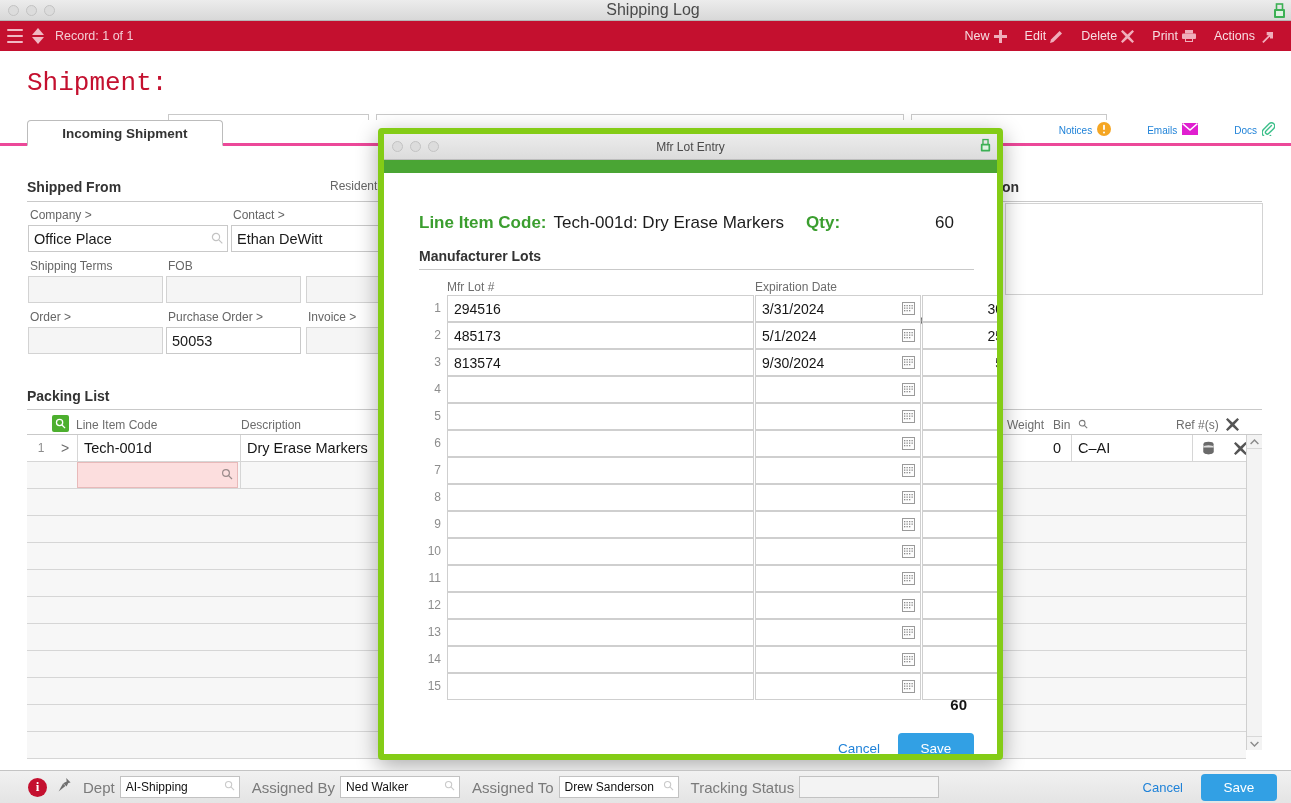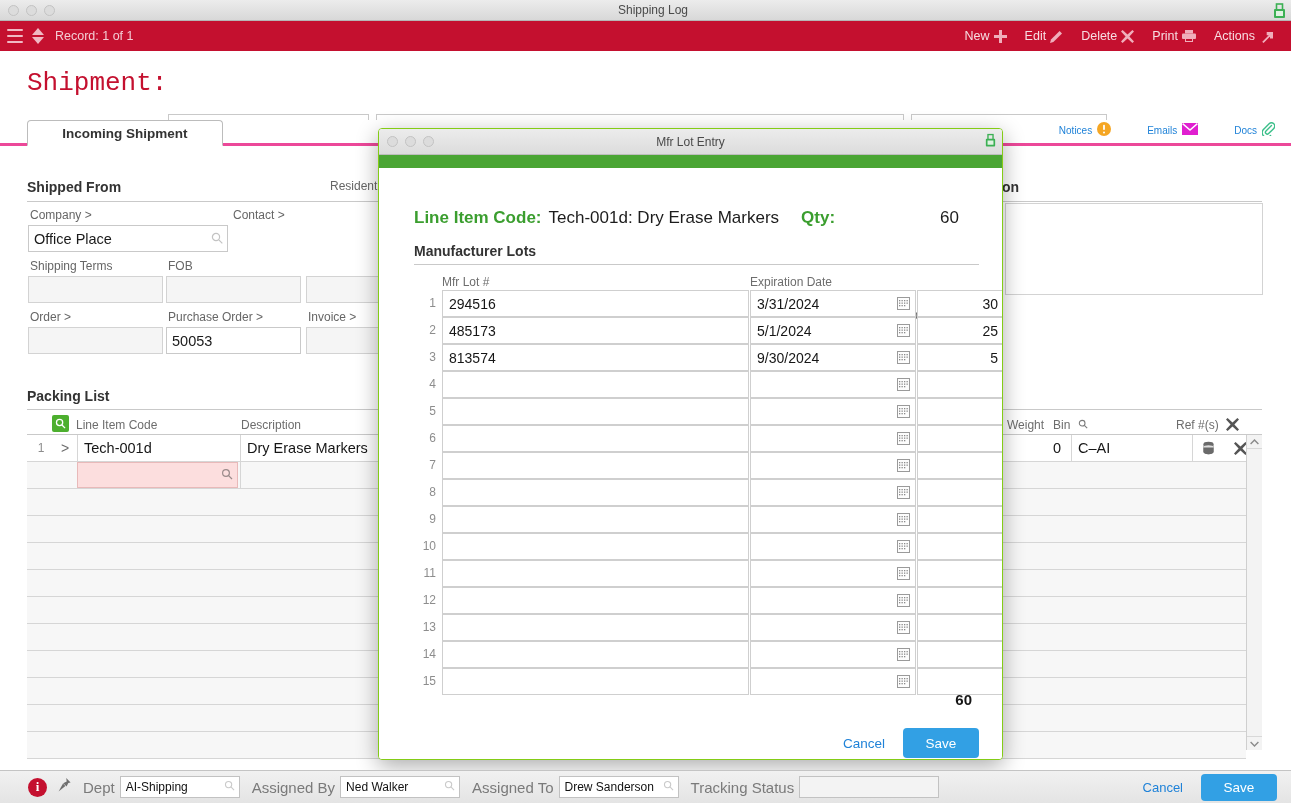--- a/index.html
+++ b/index.html
@@ -12,21 +12,21 @@
   }
   #app { position: relative; width: 1291px; height: 803px; background:#fff; }
 
   
   .titlebar {
     position:absolute; left:0; top:0; width:1291px; height:21px;
     background: linear-gradient(#ececec,#d8d8d8);
     border-bottom:1px solid #b6b6b6;
     display:flex; align-items:center; justify-content:center;
   }
-  .titlebar .title { font-size:12px; color:#4a4a4a;margin-left:15px; }
+  .titlebar .title { font-size:16px; color:#4a4a4a;margin-left:15px; }
   .traffic { position:absolute; left:8px; top:5px; display:flex; gap:7px; }
   .traffic i { display:block; width:11px; height:11px; border-radius:50%;
     background:#dcdcdc; border:1px solid #c3c3c3; }
   .lock-tl { position:absolute; right:5px; top:3px; width:13px; height:16px; }
 
   
   .recbar {
     position:absolute; left:0; top:21px; width:1291px; height:30px;
     background:#c4102f; color:#f2c8d1; display:flex; align-items:center;
   }
@@ -123,21 +123,21 @@
   .bb-in .mag { margin-left:auto; opacity:.45; }
   .bb-cancel { margin-left:auto; font-size:13px; color:#1f82d8; }
   .btn-blue {
     background:#32a0e4; color:#fff; border-radius:4px; font-size:13.5px;
     display:flex; align-items:center; justify-content:center;
   }
 
   
   .modal {
     position:absolute; left:378px; top:128px; width:625px; height:632px;
-    background:#fff; border:1px solid #84cc16; border-radius:4px;
+    background:#fff; border:6px solid #84cc16; border-radius:4px;
     box-shadow:0 6px 22px rgba(0,0,0,.33);
     overflow:hidden;
   }
   .modal .mbar {
     height:26px; background:linear-gradient(#ececec,#dcdcdc);
     border-bottom:1px solid #bdbdbd; display:flex; align-items:center; justify-content:center;
     position:relative;
   }
   .modal .mbar .mtitle { font-size:12px; color:#4a4a4a; }
   .modal .mbar .traffic { left:8px; top:7px; }
@@ -312,20 +312,23 @@
       <span>Office Place</span>
       <span class="mag">
         <svg width="12" height="12" viewBox="0 0 12 12">
             <circle cx="5" cy="5" r="3.6" fill="none" stroke="#7b7b7b" stroke-width="1.2"></circle>
             <path d="M7.8 7.8L11.3 11.3" stroke="#7b7b7b" stroke-width="1.2"></path>
           </svg>
       </span>
     </div>
 
     <div class="flabel" style="left:233px; top:62px;">Contact &gt;</div>
+    <div class="finput" style="left:231px; top:79px; width:185px; height:27px;">
+      <span>Ethan DeWitt</span>
+    </div>
 
     <div class="flabel" style="left:30px; top:113px;">Shipping Terms</div>
     <div class="finput grey" style="left:28px; top:130px; width:135px; height:27px;"></div>
 
     <div class="flabel" style="left:168px; top:113px;">FOB</div>
     <div class="finput grey" style="left:166px; top:130px; width:135px; height:27px;"></div>
 
     <div class="finput grey" style="left:306px; top:130px; width:110px; height:27px;"></div>
 
     <div class="flabel" style="left:30px; top:164px;">Order &gt;</div>

